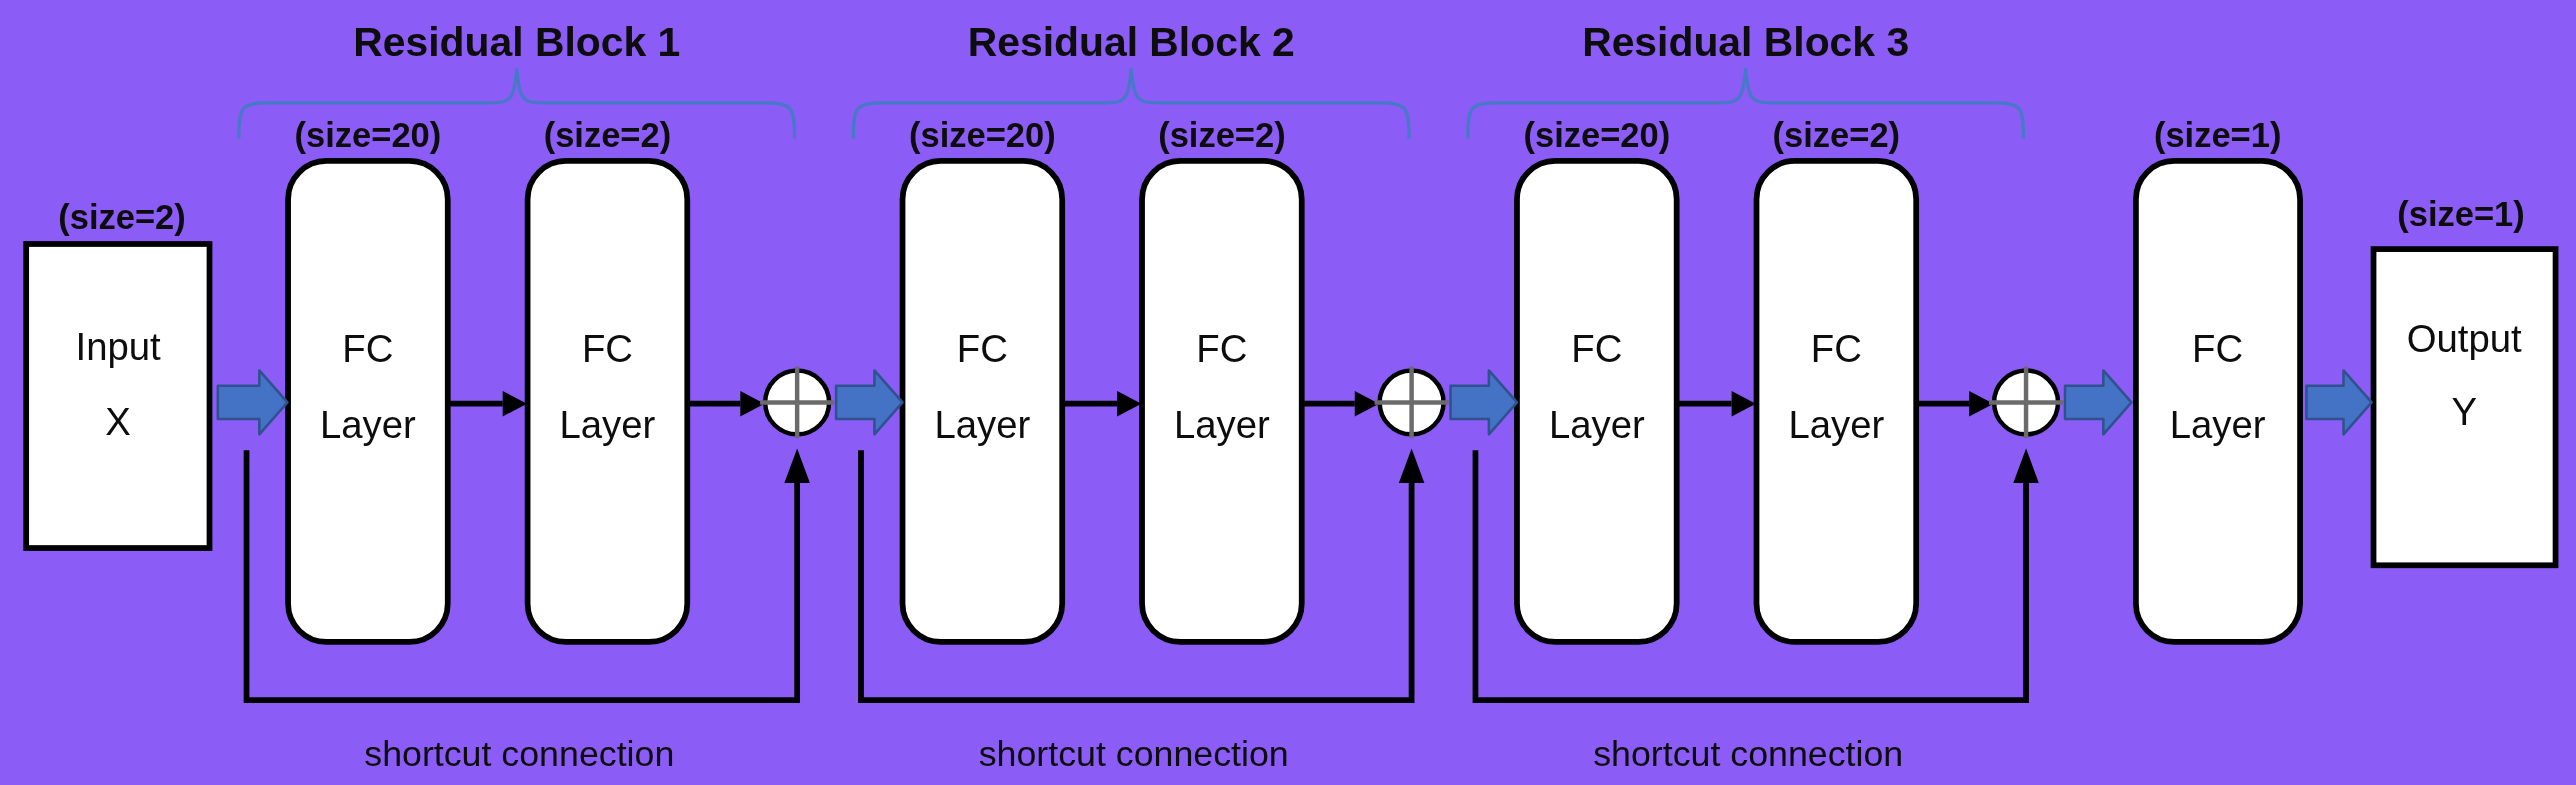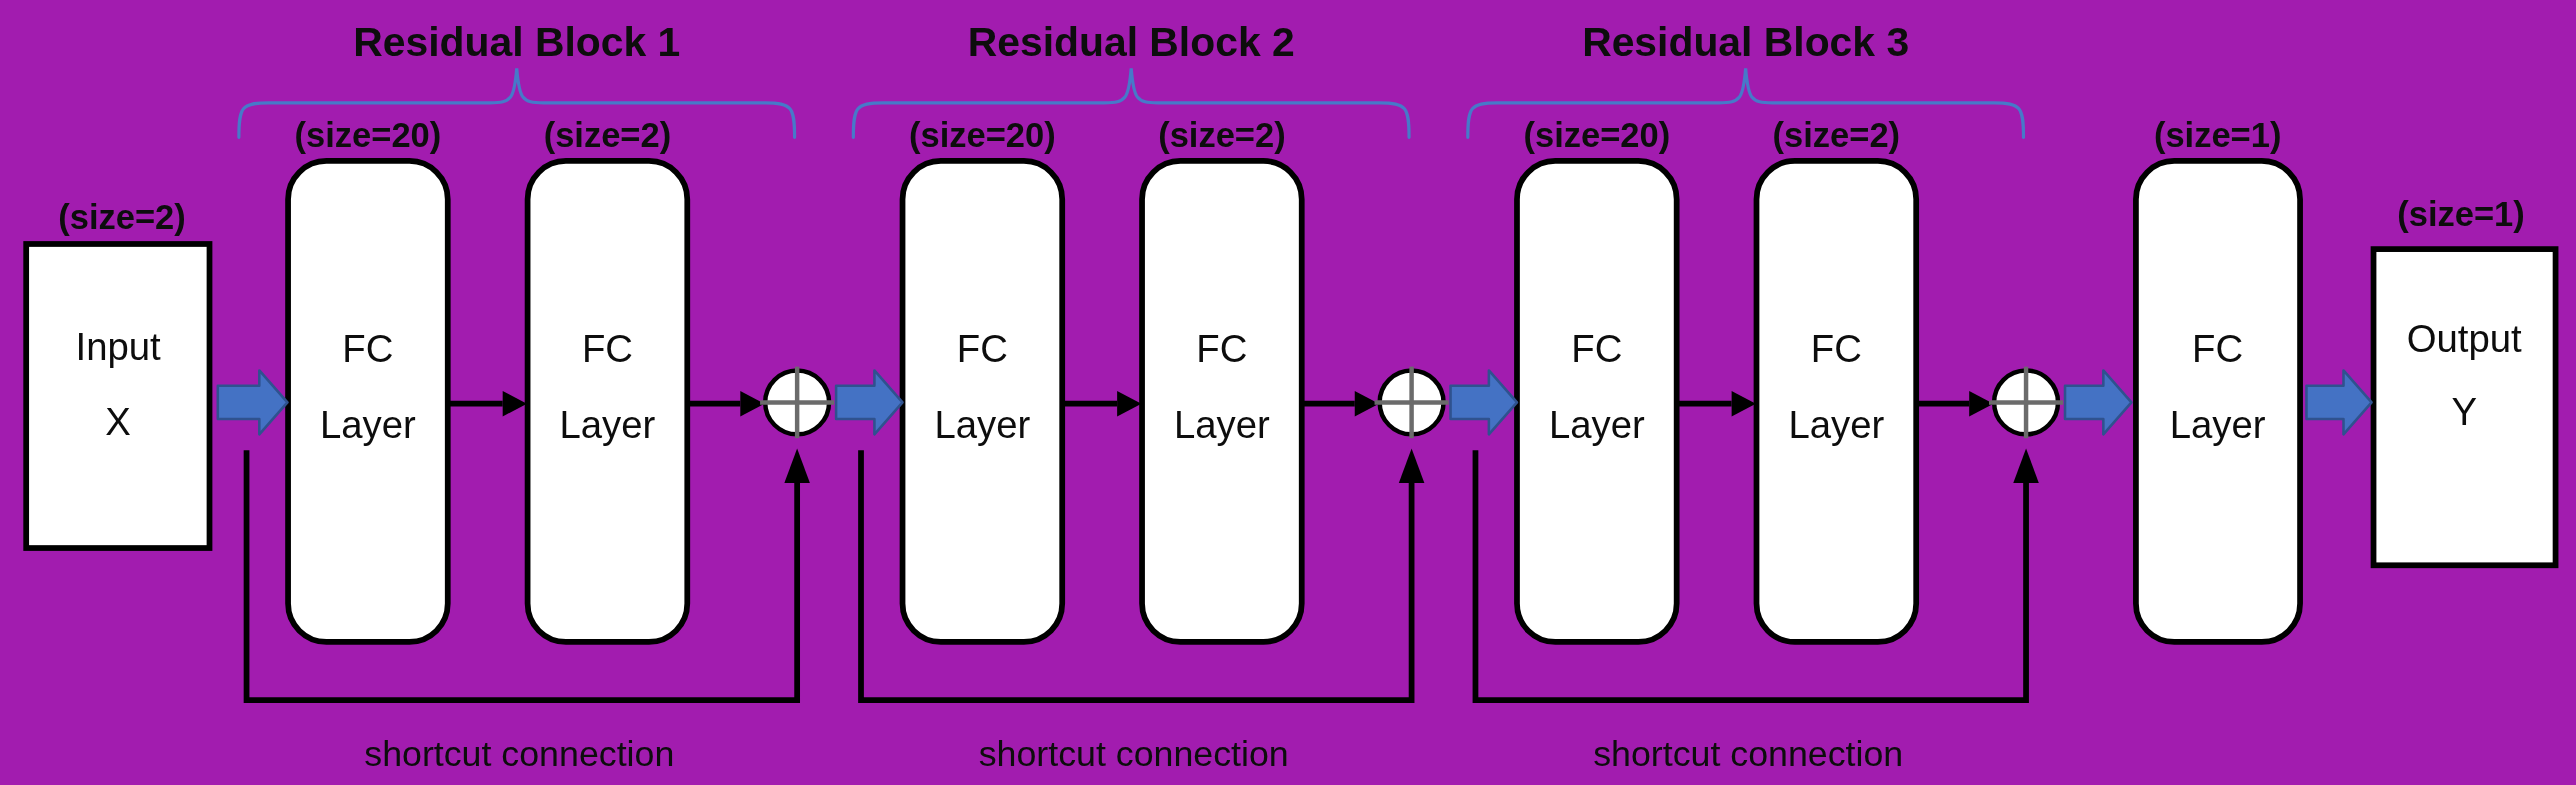--- a/index.html
+++ b/index.html
@@ -1,16 +1,16 @@
 <!DOCTYPE html>
 <html style="--arrow-blue: #4472C4; --arrow-blue-edge: #2F528F; --brace-blue: #4779C9; --cross-gray: #6b6b6b;font-size:10.2px"><head>
 <meta charset="utf-8">
 <style>
   html,body{margin:0;padding:0;background:#ffffff;}
-  .canvas{width:2576px;height:785px;background:#a21caf;position:relative;overflow:hidden;}
+  .canvas{width:2576px;height:785px;background:#8b5cf6;position:relative;overflow:hidden;}
   svg{display:block;}
   text{text-anchor:middle;dominant-baseline:central;fill:#0d0d0d;
        font-family:"Liberation Sans", sans-serif;}
   .t-title{font-size:64px;font-weight:700;}
   .t-size{font-size:54px;font-weight:700;}
   .t-box{font-size:60px;font-weight:400;}
   .t-note{font-size:56px;font-weight:400;}
   .box{fill:#ffffff;stroke:#000000;stroke-width:9;}
   .kline{stroke:#000000;stroke-width:9;fill:none;stroke-linejoin:miter;}
   .ah{fill:#000000;stroke:none;}

